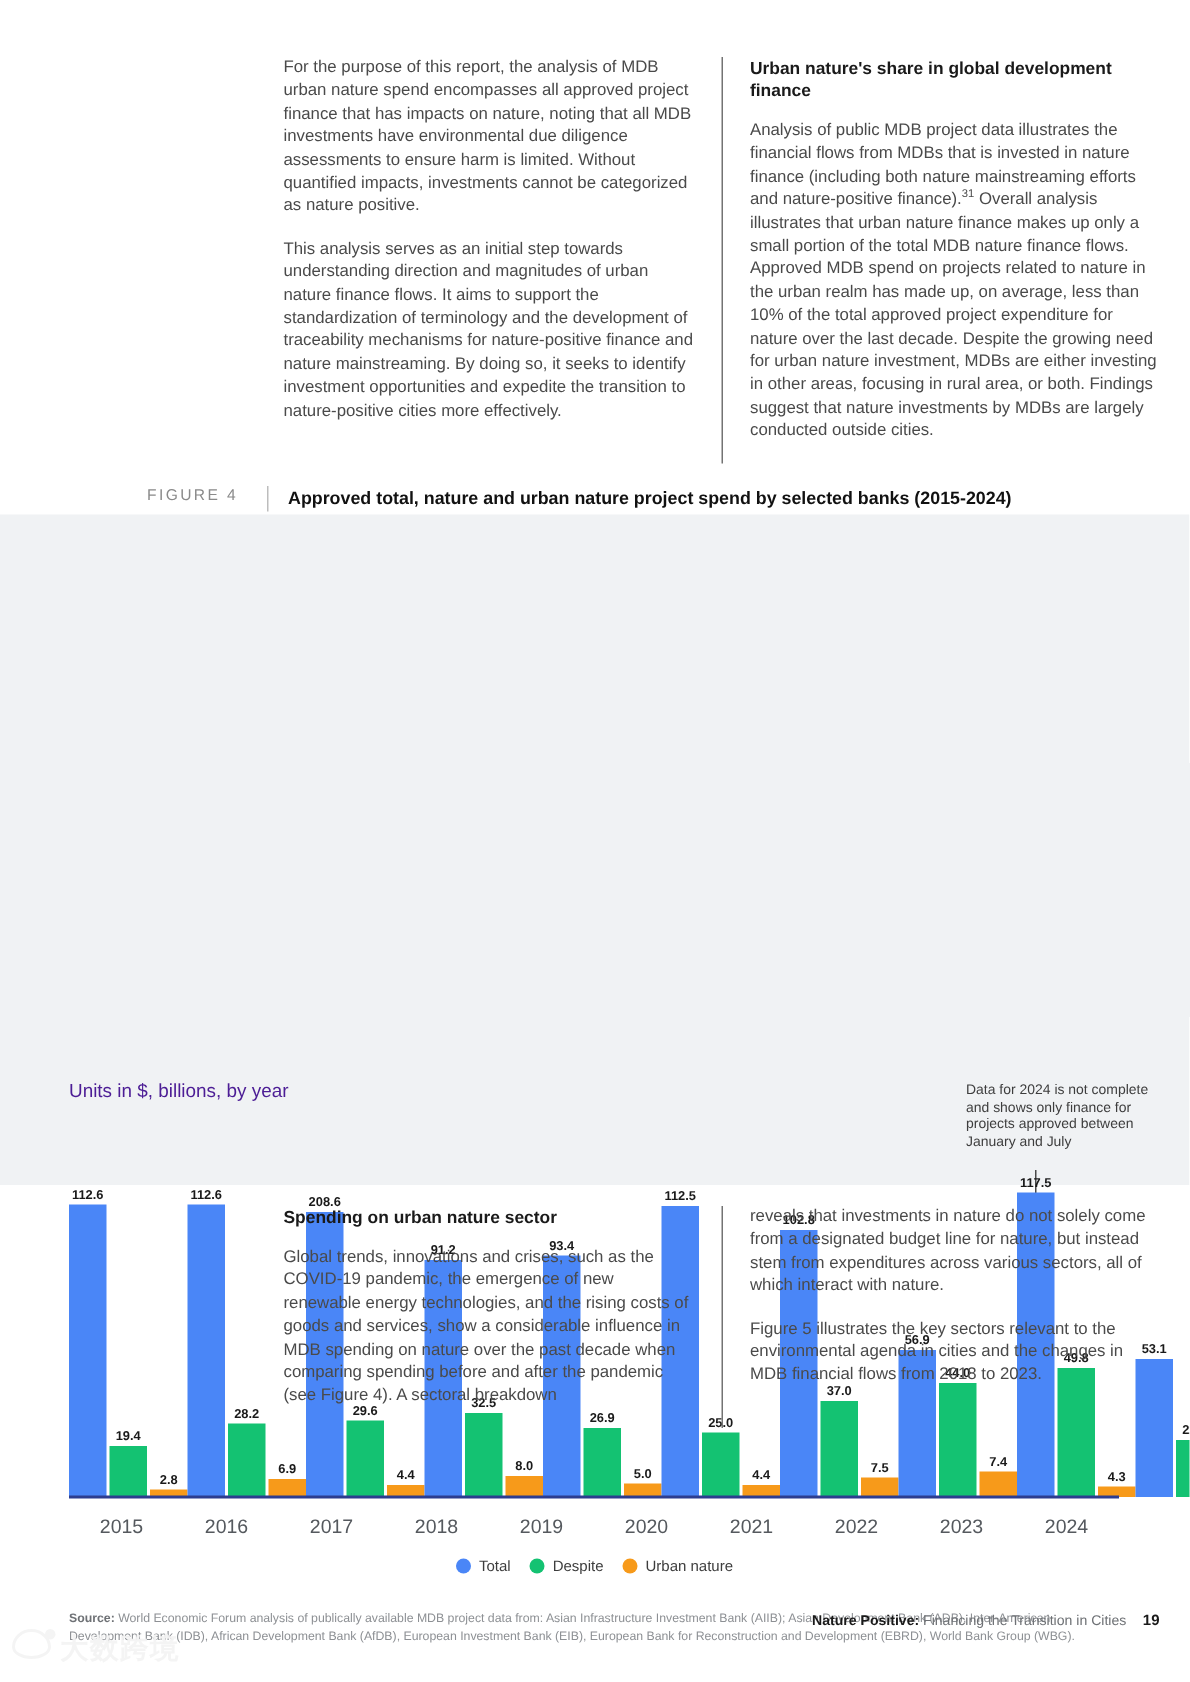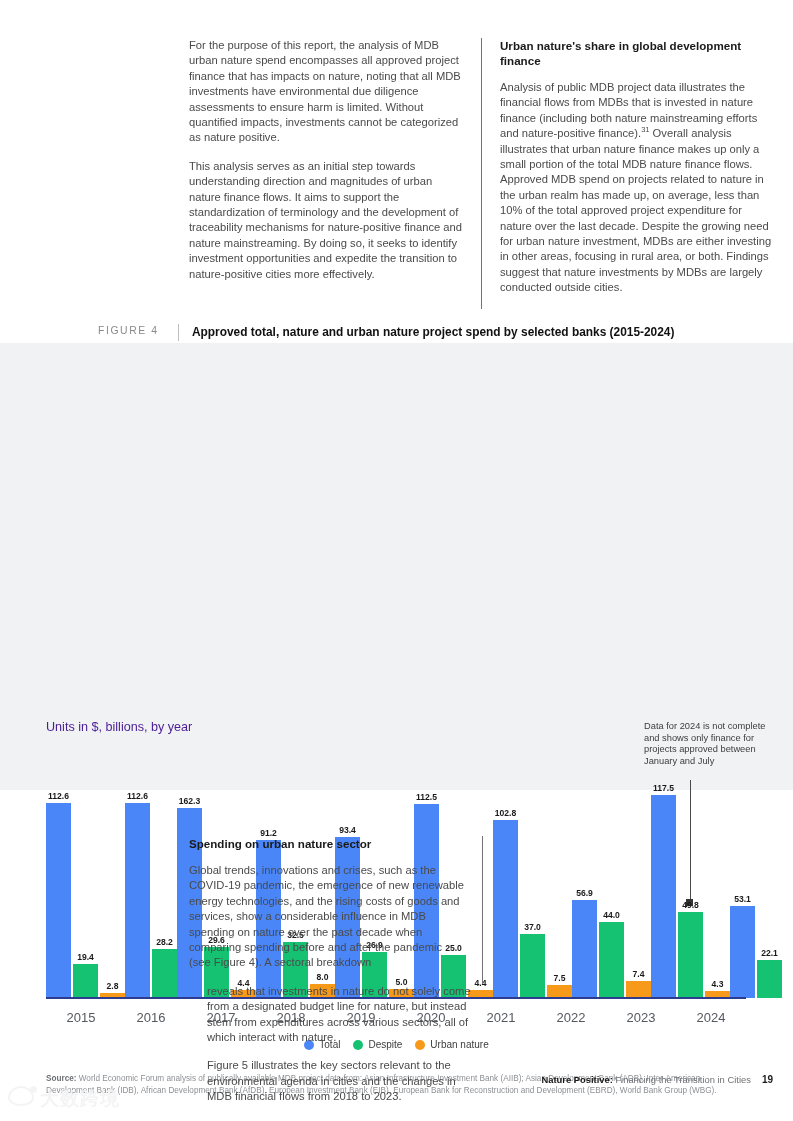--- a/index.html
+++ b/index.html
@@ -106,39 +106,38 @@
 
   
   .legend{
     position:absolute;left:0;top:692px;width:793px;
     display:flex;justify-content:center;
   }
   .legend-inner{
     background:#ffffff;border-radius:13px;
     padding:4px 13px;display:flex;align-items:center;gap:13px;
   }
-  .leg-item{display:flex;align-items:center;gap:5px;}
+  .leg-item{display:flex;align-items:flex-start;gap:5px;}
   .dot{width:10px;height:10px;border-radius:50%;display:inline-block;}
   .dot.total{background:#4a86f7;}
   .dot.nature{background:#14c272;}
   .dot.urban{background:#f79a1a;}
   .leg-label{font-size:10px;color:#3d3d3d;}
 
   
   .source{
     position:absolute;left:46px;top:730px;width:700px;
     font-size:8.2px;line-height:12.4px;color:#8d9094;
   }
   .source b{color:#6e7175;}
 
   
   .bottom-cols{
-    position:absolute;left:189px;top:836px;width:585px;
+    position:absolute;left:189px;top:804px;width:585px;
     display:flex;
-    flex-direction:column;
   }
 
   
   .footer{
     position:absolute;right:20px;top:1074px;
     font-size:9.4px;color:#6e7175;
   }
   .footer b{color:#1a1a1a;}
   .footer .pg{color:#1a1a1a;font-weight:bold;margin-left:11px;font-size:10px;}
 
@@ -204,24 +203,28 @@
         </div>
         <div class="group">
           <div class="bar-wrap">
             <div class="bar-val">112.6</div>
             <div class="bar total" style="height: 194.534px; background: rgb(74, 134, 247);"></div>
           </div>
           <div class="bar-wrap">
             <div class="bar-val">28.2</div>
             <div class="bar nature" style="height: 48.72px; background: rgb(20, 194, 114);"></div>
           </div>
-        </div>
-        <div class="group">
-          <div class="bar-wrap">
-            <div class="bar-val">162.3</div>
+          <div class="bar-wrap">
+            <div class="bar-val">6.9</div>
+            <div class="bar urban" style="height: 11.9209px; background: rgb(247, 154, 26);"></div>
+          </div>
+        </div>
+        <div class="group">
+          <div class="bar-wrap">
+            <div class="bar-val">208.6</div>
             <div class="bar total" style="height: 189.87px; background: rgb(74, 134, 247);"></div>
           </div>
           <div class="bar-wrap">
             <div class="bar-val">29.6</div>
             <div class="bar nature" style="height: 51.1387px; background: rgb(20, 194, 114);"></div>
           </div>
           <div class="bar-wrap">
             <div class="bar-val">4.4</div>
             <div class="bar urban" style="height: 7.6017px; background: rgb(247, 154, 26);"></div>
           </div>

